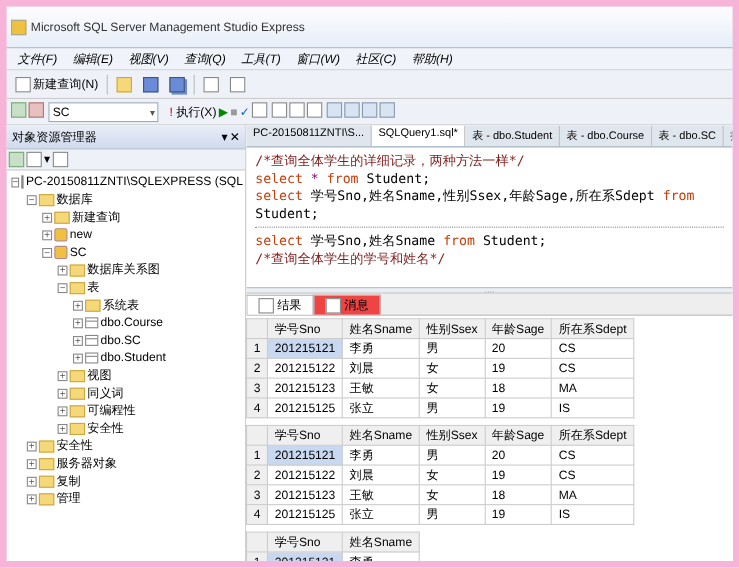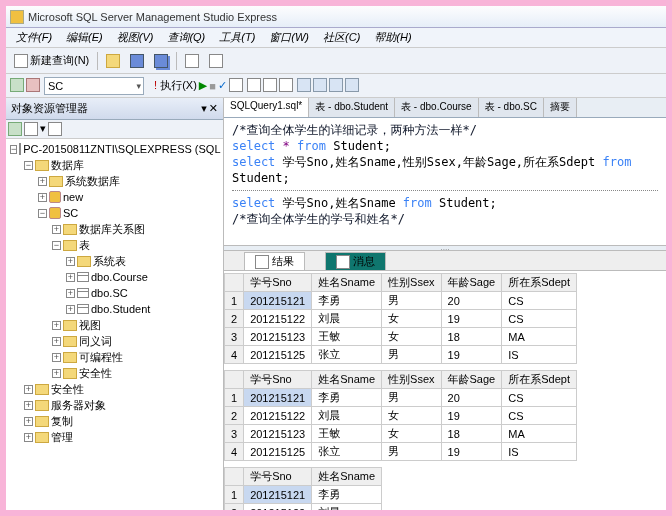--- a/index.html
+++ b/index.html
@@ -1,17 +1,17 @@
 <!DOCTYPE html>
 <html><head>
 <meta charset="utf-8">
 <style>
 * { margin: 0; padding: 0; box-sizing: border-box; }
 body { font-family: "Microsoft YaHei", Tahoma, sans-serif; font-size: 11px; background: #e8e8e8; width: 672px; height: 516px; overflow: hidden; border: 6px solid #f8b4d8; }
-.titlebar { background: linear-gradient(#fdfdfe, #e6eef8); height: 22px; display: flex; align-items: center; padding: 0 4px; border-bottom: 1px solid #aac; }
+.titlebar { background: linear-gradient(#fdfdfe, #e6eef8); height: 38px; display: flex; align-items: center; padding: 0 4px; border-bottom: 1px solid #aac; }
 .titlebar .icon { width: 14px; height: 14px; background: #f0c040; border: 1px solid #aa8; margin-right: 4px; }
 .titlebar .title { color: #333; }
 .menubar { background: #f0f4fa; height: 20px; display: flex; align-items: center; padding: 0 4px; gap: 2px; border-bottom: 1px solid #ccc; }
 .menubar span { padding: 2px 6px; cursor: default; font-style: italic; }
 .toolbar { background: #eef2f8; height: 26px; display: flex; align-items: center; padding: 0 4px; gap: 2px; border-bottom: 1px solid #ccc; }
 .toolbar .btn { padding: 2px 4px; cursor: default; display: flex; align-items: center; gap: 2px; }
 .toolbar .sep { width: 1px; height: 18px; background: #bbb; margin: 0 2px; }
 .toolbar2 { background: #eef2f8; height: 24px; display: flex; align-items: center; padding: 0 4px; gap: 2px; border-bottom: 1px solid #ccc; }
 .combo { border: 1px solid #9ab; background: #fff; height: 18px; padding: 0 14px 0 3px; position: relative; min-width: 50px; display: inline-flex; align-items: center; }
 .combo::after { content: "▾"; position: absolute; right: 2px; font-size: 9px; color: #555; }
@@ -27,27 +27,27 @@
 .tree .fld { width: 14px; height: 11px; background: #f4d87a; border: 1px solid #cda840; }
 .tree .db { width: 12px; height: 12px; background: #f0c040; border: 1px solid #b88; border-radius: 2px; }
 .tree .tbl { width: 12px; height: 10px; background: #fff; border: 1px solid #888; position: relative; }
 .tree .tbl::before { content:""; position: absolute; top:2px; left:0; right:0; height:1px; background:#888; }
 .tree .svr { width: 12px; height: 12px; background: #ccc; border: 1px solid #888; }
 .content { flex: 1; display: flex; flex-direction: column; background: #fff; overflow: hidden; }
 .tabs { background: #e8eef4; border-bottom: 1px solid #9ab; display: flex; height: 20px; overflow: hidden; }
 .tab { padding: 2px 6px; border-right: 1px solid #bbb; background: #e0e6ee; cursor: default; white-space: nowrap; font-size: 10px; }
 .tab.active { background: #fff; }
 .editor { flex: 0 0 128px; padding: 4px 8px; font-family: Consolas, monospace; font-size: 12px; line-height: 16px; overflow: auto; border-bottom: 1px solid #bbb; position: relative; }
-.editor .cm { color: #0f172a; }
-.editor .kw { color: #3b82f6; }
+.editor .cm { color: #7f1d1d; }
+.editor .kw { color: #c2410c; }
 .editor .pp { color: #800080; }
 .splitter { height: 5px; background: #e8eef4; border-bottom: 1px solid #bbb; cursor: row-resize; text-align: center; font-size: 7px; color: #888; }
 .restabs { background: #eee; display: flex; border-bottom: 1px solid #bbb; height: 20px; }
-.restab { padding: 2px 10px; border: 1px solid #bbb; border-bottom: none; background: #fff; margin-top: 1px; margin-left: 20px; display: flex; align-items: center; gap: 3px; }
-.restab.inactive { background: #0f766e; }
+.restab { padding: 2px 10px; border: 1px solid #bbb; border-bottom: none; background: #fff; margin-top: 1px; margin-left: 0; display: flex; align-items: center; gap: 3px; }
+.restab.inactive { background: #ef4444; }
 .grids { flex: 1; overflow: auto; background: #fff; }
 .grid { border-collapse: collapse; margin: 2px 0 6px 0; font-size: 11px; }
 .grid th, .grid td { border: 1px solid #ccc; padding: 1px 6px; text-align: left; height: 16px; }
 .grid th { background: #efefef; font-weight: normal; }
 .grid .rh { background: #efefef; text-align: center; width: 18px; }
 .grid td.sel { background: #c8d8f0; }
 .ico { display: inline-block; width: 14px; height: 14px; }
 .editor .divline{border-bottom:1px dotted #888;height:1px;margin:4px 0;}
 </style>
 </head>
@@ -148,21 +148,21 @@
                 <div class="row">
                   <span class="exp">−</span>
                   <span class="fld"></span>
                   <span>数据库</span>
                 </div>
               <ul>
                 <li>
                     <div class="row">
                       <span class="exp">+</span>
                       <span class="fld"></span>
-                      <span>系统数据库</span>
+                      <span>新建查询</span>
                     </div>
                   </li>
                 <li>
                     <div class="row">
                       <span class="exp">+</span>
                       <span class="db"></span>
                       <span>new</span>
                     </div>
                   </li>
                 <li>
@@ -277,20 +277,21 @@
                 </div>
               </li>
           </ul>
         </li>
       </ul>
     </div>
   </div>
 
   <div class="content">
     <div class="tabs">
+      <div class="tab">PC-20150811ZNTI\S...</div>
       <div class="tab active">SQLQuery1.sql*</div>
       <div class="tab">表 - dbo.Student</div>
       <div class="tab">表 - dbo.Course</div>
       <div class="tab">表 - dbo.SC</div>
       <div class="tab">摘要</div>
     </div>
 
     <div class="editor">
       <div><span class="cm">/*查询全体学生的详细记录，两种方法一样*/</span></div>
       <div><span class="kw">select</span> <span class="pp">*</span> <span class="kw">from</span> <span>Student;</span></div>

